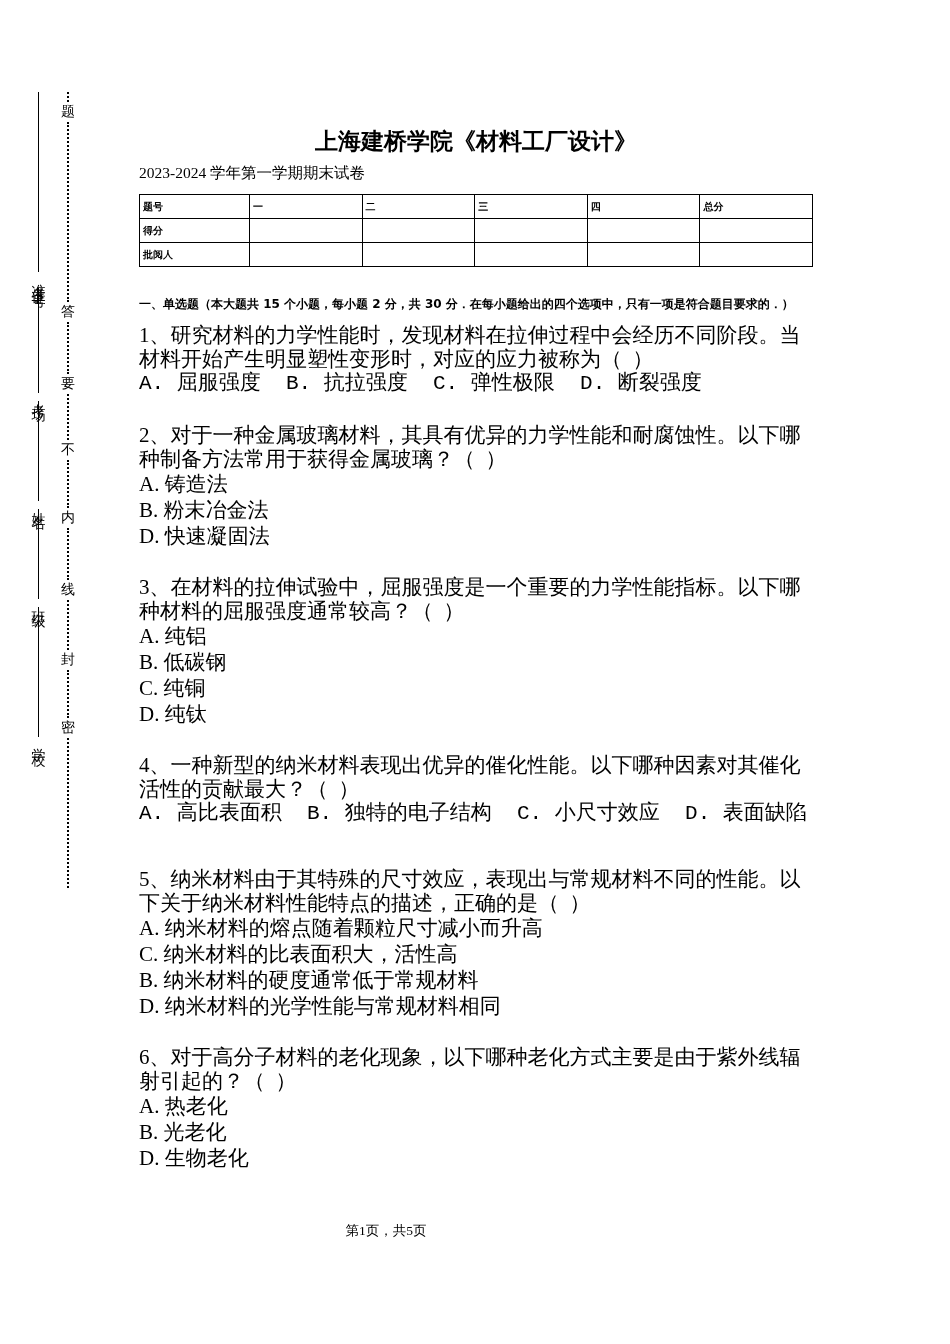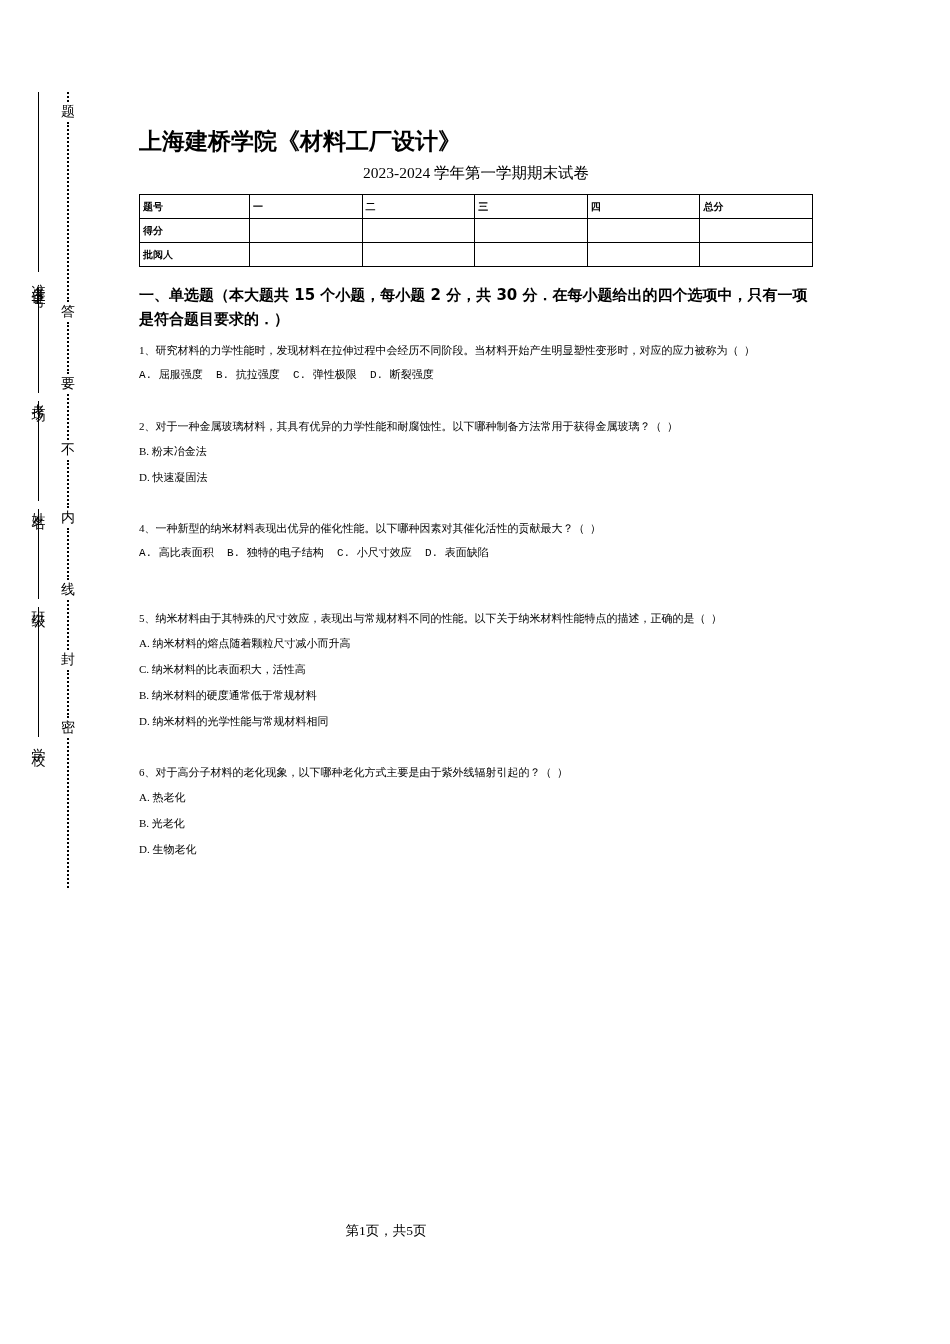--- a/index.html
+++ b/index.html
@@ -12,32 +12,32 @@
   .vline { width:0; border-left:1.5px solid #000; }
   .vlabel { writing-mode:vertical-rl; text-orientation:upright;
             font-size:14px; letter-spacing:4px; line-height:20px; }
   .seal-col { position:absolute; left:58px; top:92px; width:20px;
               display:flex; flex-direction:column; align-items:center; }
   .dotline { width:0; border-left:2px dotted #000; }
   .sealchar { font-size:14px; line-height:18px; padding:1px 0; }
 
   
   .main { position:absolute; left:139px; top:126px; width:674px; }
-  .title { text-align:left; font-size:23px; font-weight:bold;
+  .title { text-align:center; font-size:23px; font-weight:bold;
            font-family:"DejaVu Sans","Liberation Sans",sans-serif; line-height:30px; }
-  .subtitle { text-align:center; font-size:15.5px; margin-top:7px; line-height:20px; }
+  .subtitle { text-align:left; font-size:15.5px; margin-top:7px; line-height:20px; }
 
   table.score { border-collapse:collapse; width:100%; margin-top:11px; table-layout:fixed; }
   table.score td { border:1.5px solid #000; height:24px; 
                    font-size:10px; font-weight:bold; padding:0 3px; }
 
-  .section-heading { margin-top:16px; font-size:15px; font-weight:bold; line-height:24px;
+  .section-heading { margin-top:25px; font-size:12px; font-weight:bold; line-height:24px;
                      font-family:"DejaVu Sans","Liberation Sans",sans-serif; }
 
-  .question { margin-top:26px; font-size:11px; }
+  .question { margin-top:26px; font-size:21px; }
   .question.q1 { margin-top:7px; }
   .question.q5 { margin-top:40px; }
   .stem { line-height:24px; white-space:pre-wrap; }
   .options-inline { line-height:26px; white-space:pre-wrap;font-family:Liberation Mono, monospace; }
   .option { line-height:26px; white-space:pre-wrap; }
 
   .footer { position:absolute; top:1222px; left:0; width:772px;
             text-align:center; font-size:13.5px; }
 </style>
 </head>
@@ -120,24 +120,32 @@
 
   <div class="section-heading">一、单选题（本大题共 15 个小题，每小题 2 分，共 30 分．在每小题给出的四个选项中，只有一项是符合题目要求的．）</div>
 
   <div class="question q1">
     <div class="stem">1、研究材料的力学性能时，发现材料在拉伸过程中会经历不同阶段。当材料开始产生明显塑性变形时，对应的应力被称为（  ）</div>
     <div class="options-inline">A. 屈服强度  B. 抗拉强度  C. 弹性极限  D. 断裂强度</div>
   </div>
 
   <div class="question">
     <div class="stem">2、对于一种金属玻璃材料，其具有优异的力学性能和耐腐蚀性。以下哪种制备方法常用于获得金属玻璃？（  ）</div>
+    <div class="option">A. 铸造法</div>
     <div class="option">B. 粉末冶金法</div>
     <div class="option">D. 快速凝固法</div>
   </div>
 
+  <div class="question">
+    <div class="stem">3、在材料的拉伸试验中，屈服强度是一个重要的力学性能指标。以下哪种材料的屈服强度通常较高？（  ）</div>
+    <div class="option">A. 纯铝</div>
+    <div class="option">B. 低碳钢</div>
+    <div class="option">C. 纯铜</div>
+    <div class="option">D. 纯钛</div>
+  </div>
 
   <div class="question">
     <div class="stem">4、一种新型的纳米材料表现出优异的催化性能。以下哪种因素对其催化活性的贡献最大？（  ）</div>
     <div class="options-inline">A. 高比表面积  B. 独特的电子结构  C. 小尺寸效应  D. 表面缺陷</div>
   </div>
 
   <div class="question q5">
     <div class="stem">5、纳米材料由于其特殊的尺寸效应，表现出与常规材料不同的性能。以下关于纳米材料性能特点的描述，正确的是（  ）</div>
     <div class="option">A. 纳米材料的熔点随着颗粒尺寸减小而升高</div>
     <div class="option">C. 纳米材料的比表面积大，活性高</div>

